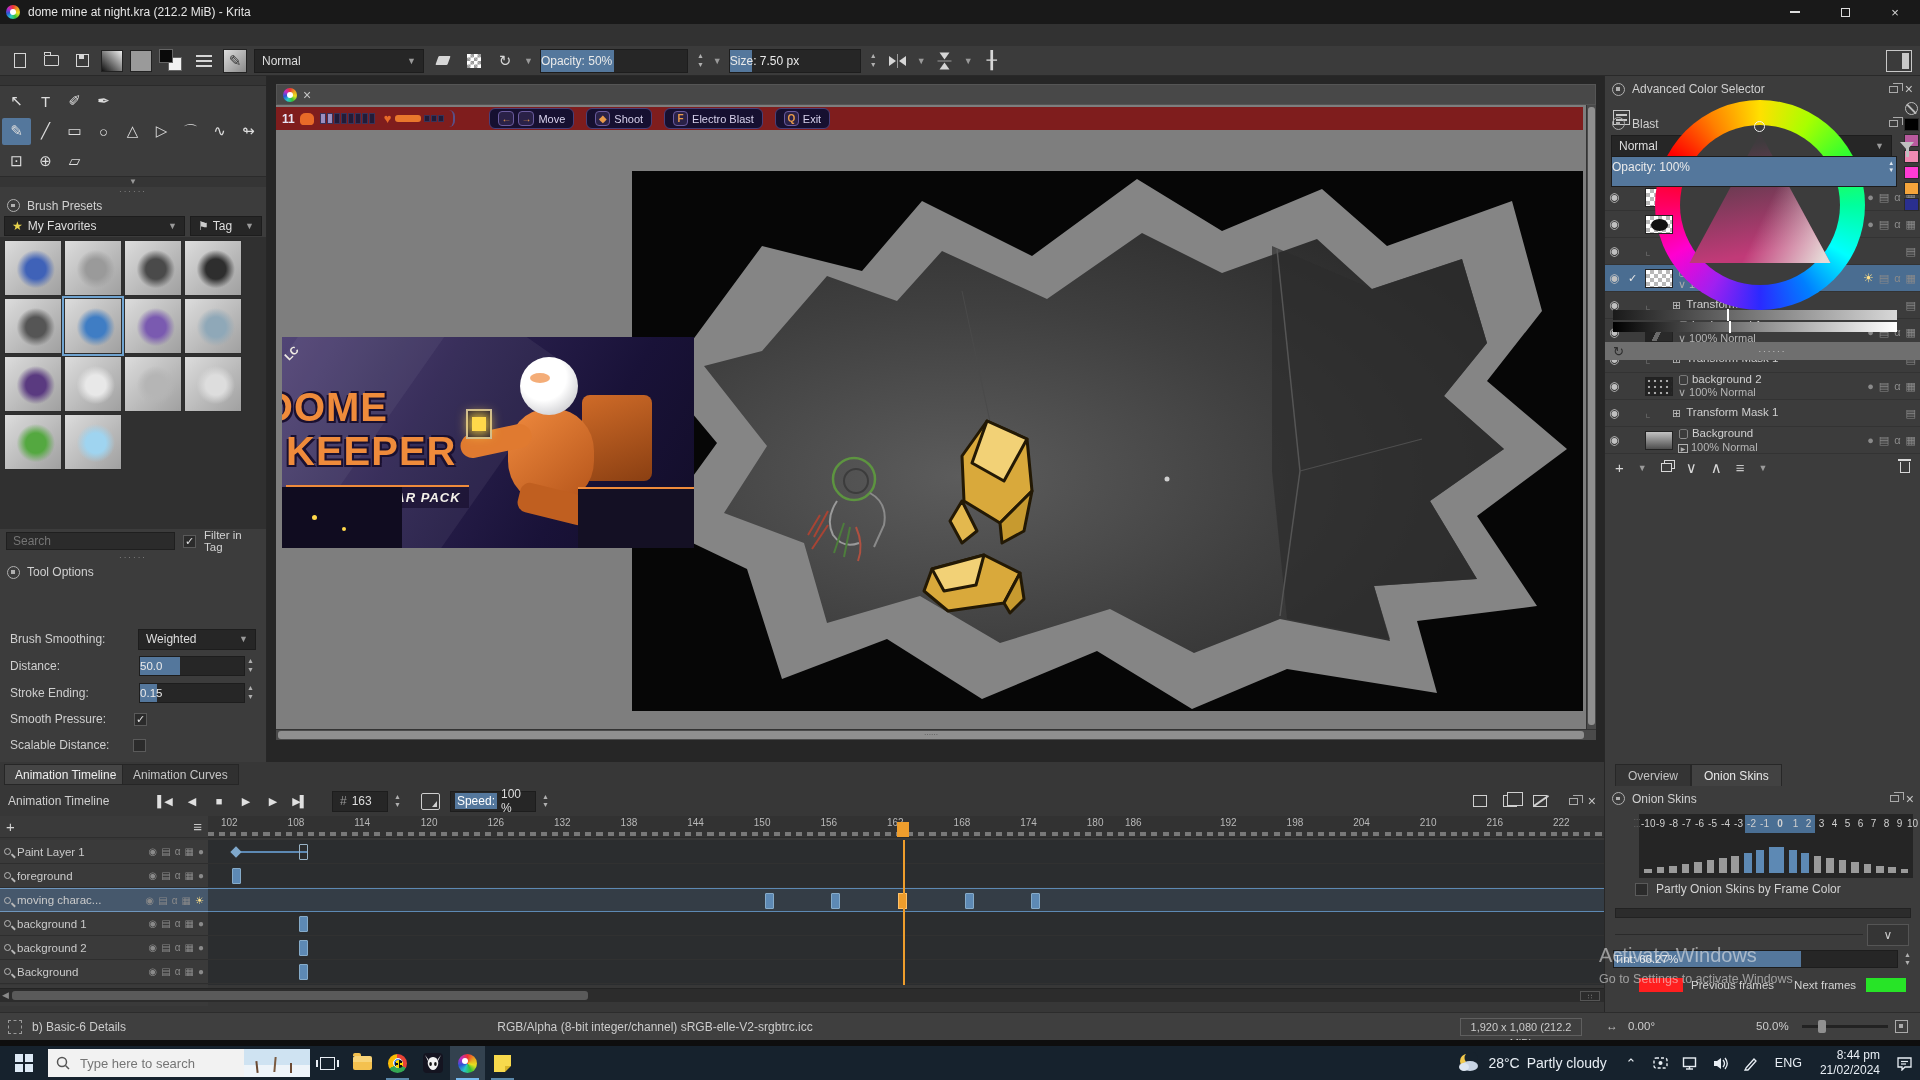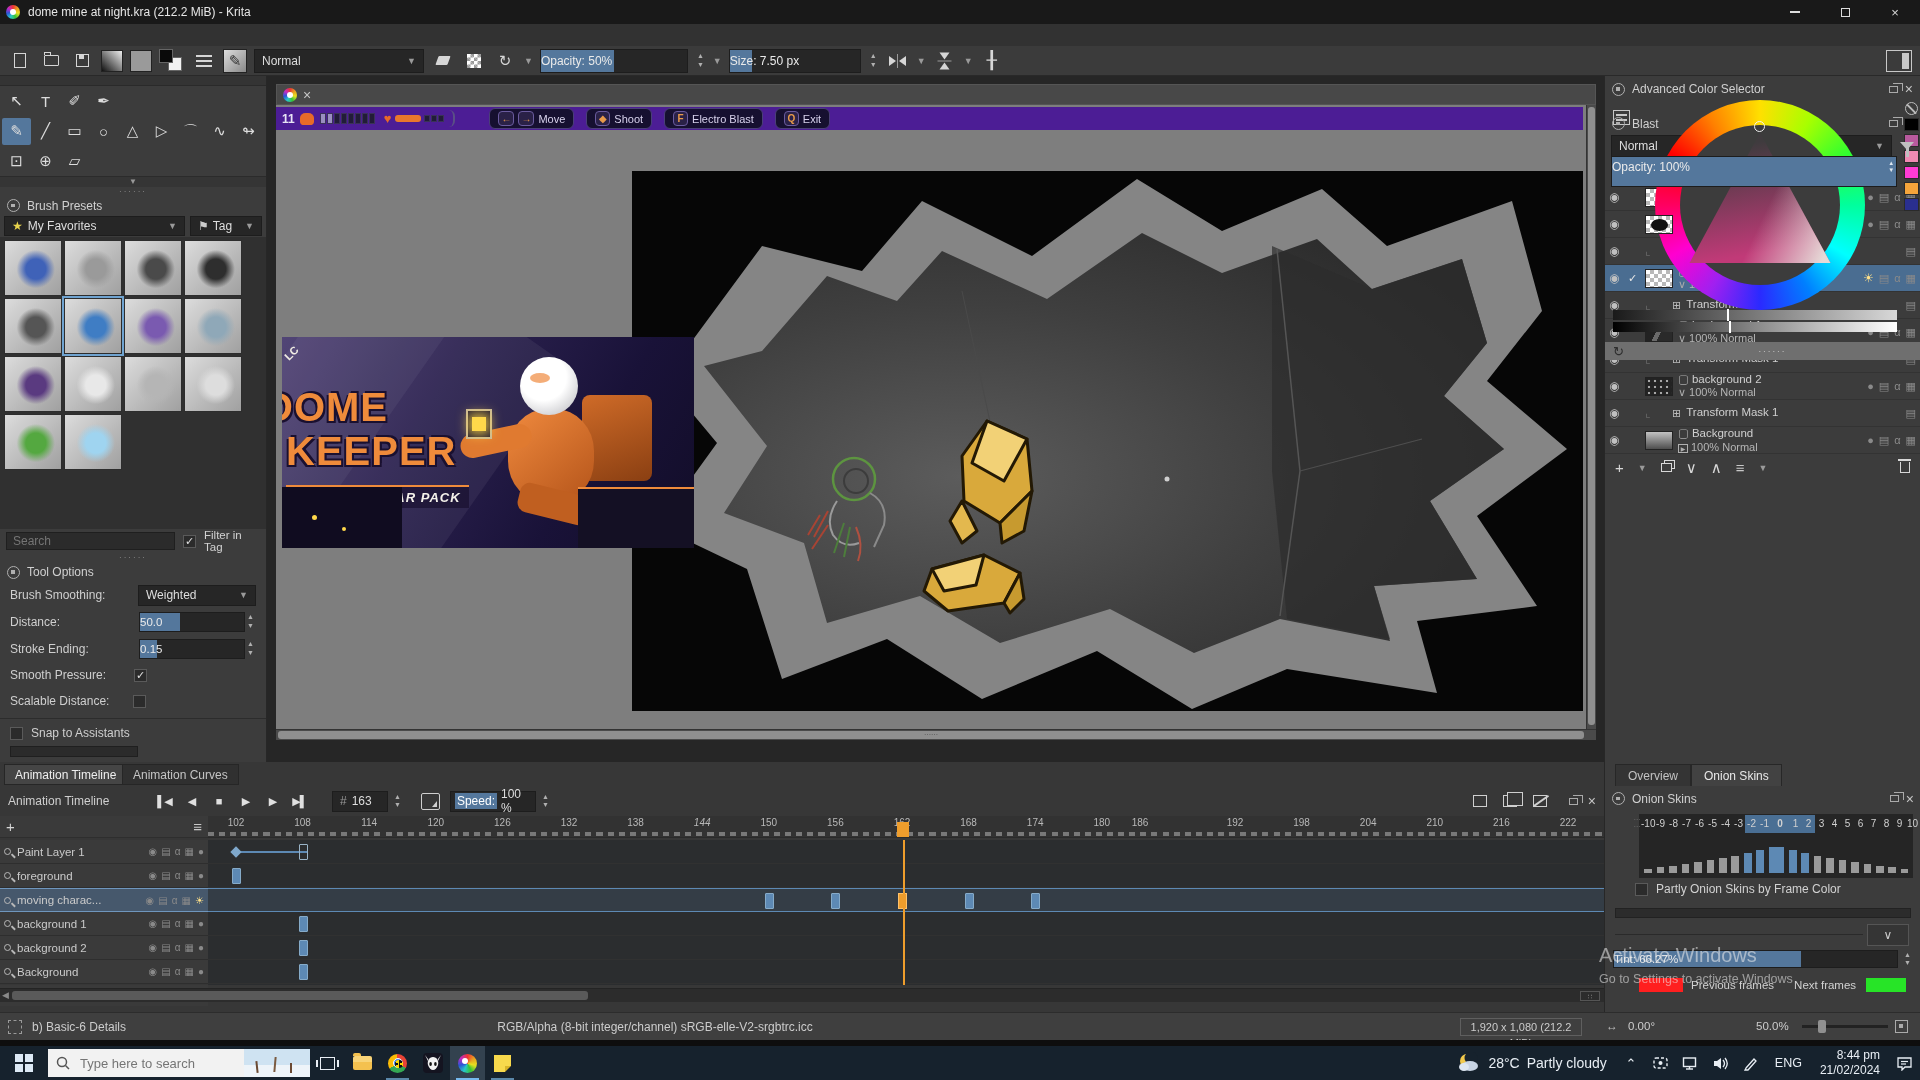--- a/index.html
+++ b/index.html
@@ -38,21 +38,21 @@
   .preset{width:58px;height:56px;border:1px solid #2d2d2d;}
   .preset.psel{outline:2px solid #6fa3d0;}
   .srch{background:#2b2b2b;border:1px solid #1f1f1f;color:#bdbdbd;height:18px;padding:0 6px;width:170px;font-size:12px;}
   .torow{display:flex;align-items:center;padding:0 10px;color:#cfcfcf;}
   
   .mdi{left:267px;top:76px;width:1337px;height:686px;background:#262626;}
   .subtitle{position:absolute;left:9px;top:8px;width:1320px;height:21px;background:#484848;border:1px solid #555;display:flex;align-items:center;color:#dcdcdc;}
   .kwheel{width:14px;height:14px;border-radius:50%;background:conic-gradient(#e33,#e8a020,#e8e020,#35c335,#28c8c8,#2a55d8,#c32ac3,#e33);position:relative;flex:none;}
   .kwheel:after{content:"";position:absolute;left:4px;top:4px;width:6px;height:6px;border-radius:50%;background:#fff;}
   .cancontent{position:absolute;left:9px;top:29px;width:1320px;height:635px;background:#7e7e7e;overflow:hidden;}
-  .gamebar{position:absolute;left:0;top:2px;width:1307px;height:23px;background:#4c1d95;display:flex;align-items:center;color:#e8e4f5;}
+  .gamebar{position:absolute;left:0;top:2px;width:1307px;height:23px;background:#7f1d1d;display:flex;align-items:center;color:#e8e4f5;}
   .gkey{min-width:15px;height:15px;background:#2a2147;border:1px solid #6a5b9e;border-radius:4px;color:#e89a4a;font-size:10px;font-weight:bold;display:flex;align-items:center;justify-content:center;padding:0 2px;}
   .gpill{display:flex;align-items:center;gap:4px;background:#161030;border:1px solid #4a3f78;border-radius:6px;padding:2px 8px;color:#d8d2ec;font-size:11px;}
   .gslot{width:6px;height:11px;background:#221c38;border:1px solid #3a3258;margin-right:1px;}
   .gslot.on{background:#9a8fc0;}
   
   .rightdock{left:1604px;top:76px;width:316px;height:936px;background:#3c3c3c;border-left:1px solid #272727;}
   .sw{width:15px;height:13px;border:1px solid #2a2a2a;}
   .swslash{width:13px;height:13px;border:1px solid #bbb;border-radius:50%;position:relative;}
   .swslash:after{content:"";position:absolute;left:-1px;top:5px;width:13px;height:2px;background:#bbb;transform:rotate(45deg);}
   .lrow{display:flex;align-items:center;height:27px;border-bottom:1px solid #333;padding:0 4px;gap:5px;color:#cfcfcf;}
@@ -86,21 +86,21 @@
   .trkname{position:absolute;left:0;width:208px;height:24px;display:flex;align-items:center;gap:4px;padding:0 4px;background:#3a3a3a;border-bottom:1px solid #2e2e2e;color:#cacaca;font-size:11.5px;}
   .trkname.sel{background:#46586c;border-top:1px solid #6f96bd;border-bottom:1px solid #6f96bd;}
   .pin{width:7px;height:7px;border-radius:50%;border:1.5px solid #b8b8b8;position:relative;flex:none;margin-right:2px;}
   .pin:after{content:"";position:absolute;left:6px;top:6px;width:5px;height:1.5px;background:#b8b8b8;transform:rotate(45deg);}
   .trow2{position:absolute;left:0;width:1396px;height:24px;border-bottom:1px solid #313131;}
   .trow2.sel{background:rgba(93,137,180,0.18);border-top:1px solid #5d89b4;border-bottom:1px solid #5d89b4;}
   .key-fill{position:absolute;width:9px;height:16px;top:4px;background:#5d89b4;border:1px solid #86abc9;border-radius:1px;}
   .key-hollow{position:absolute;width:9px;height:16px;top:4px;border:1px solid #9ab4c8;border-radius:1px;}
   .key-orange{position:absolute;width:9px;height:16px;top:4px;background:#ee9d2c;border:1px solid #ffc26a;}
   .key-diamond{position:absolute;width:8px;height:8px;top:8px;background:#7fa8cc;transform:rotate(45deg);}
-  .rlab{position:absolute;top:1px;width:30px;text-align:center;color:#b8b8b8;font-size:10px;}
+  .rlab{position:absolute;top:1px;width:30px;text-align:left;color:#b8b8b8;font-size:10px;}
   .miniframe{width:14px;height:12px;border:1px solid #cfcfcf;position:relative;}
   .miniframe.d2:after{content:"";position:absolute;left:3px;top:-4px;width:14px;height:12px;border:1px solid #cfcfcf;background:#373737;}
   .miniframe.sl:after{content:"";position:absolute;left:-2px;top:4px;width:18px;height:1.5px;background:#cfcfcf;transform:rotate(-35deg);}
   
   .statusbar{left:0;top:1012px;width:1920px;height:28px;background:#3f3f3f;border-top:1px solid #2c2c2c;color:#cccccc;}
   .taskbar{left:0;top:1046px;width:1920px;height:34px;background:#16222d;color:#e8eef4;display:flex;align-items:center;}
   .tkico{width:35px;height:34px;display:flex;align-items:center;justify-content:center;position:relative;}
   .runline{position:absolute;bottom:0;left:6px;right:6px;height:2px;background:#76b9ed;}
   .trayico{width:24px;height:34px;display:flex;align-items:center;justify-content:center;}
 </style>
@@ -260,21 +260,21 @@
     <div class="flex" style="height:24px;padding:0 6px;gap:8px;">
       <input class="srch" placeholder="Search" style="">
       <span class="chk">✓</span>
       <span style="font-size:11.5px;">Filter in Tag</span>
     </div>
     <div class="dots">······</div>
     <div class="phead" style="height:20px;">
       <span class="lockico"></span>
       <span>Tool Options</span>
     </div>
-    <div class="torow" style="height:26px;">
+    <div class="torow" style="height:26px;margin-top:44px;">
         <span>Brush Smoothing:</span>
       <div class="combo" style="width:118px;height:21px;margin-left:auto;">
           <span>Weighted</span>
           <span class="arr">▼</span>
         </div>
     </div>
     <div class="torow" style="height:27px;">
         <span>Distance:</span>
       <div class="slider" style="width:106px;height:20px;margin-left:auto;"><span class="fill" style="width:38%;"></span><span class="lab" style="line-height:18px;font-size:11.5px;">50.0</span></div>
       <span class="spin">
@@ -766,21 +766,21 @@
     </div>
     <div class="abs" id="ruler" style="left:208px;top:54px;width:1396px;height:22px;background:#323232;border-bottom:1px solid #2a2a2a;overflow:hidden;">
       <div class="abs" style="left:0;bottom:1px;width:1396px;height:4px;background:repeating-linear-gradient(90deg,#8a8a8a 0 6px,transparent 6px 11.1px);opacity:.8;"></div>
     <span class="rlab" style="left: 13px;">102</span>
         <span class="rlab" style="left: 79.6px;">108</span>
         <span class="rlab" style="left: 146.2px;">114</span>
         <span class="rlab" style="left: 212.8px;">120</span>
         <span class="rlab" style="left: 279.4px;">126</span>
         <span class="rlab" style="left: 346px;">132</span>
         <span class="rlab" style="left: 412.6px;">138</span>
-        <span class="rlab" style="left: 479.2px; font-style: italic;">144</span>
+        <span class="rlab" style="left: 479.2px;">144</span>
         <span class="rlab" style="left: 545.8px;">150</span>
         <span class="rlab" style="left: 612.4px;">156</span>
         <span class="rlab" style="left: 679px;">162</span>
         <span class="rlab" style="left: 745.6px;">168</span>
         <span class="rlab" style="left: 812.2px;">174</span>
         <span class="rlab" style="left: 878.8px;">180</span>
         <span class="rlab" style="left: 917px;">186</span>
         <span class="rlab" style="left: 1012px;">192</span>
         <span class="rlab" style="left: 1078.6px;">198</span>
         <span class="rlab" style="left: 1145.2px;">204</span>

